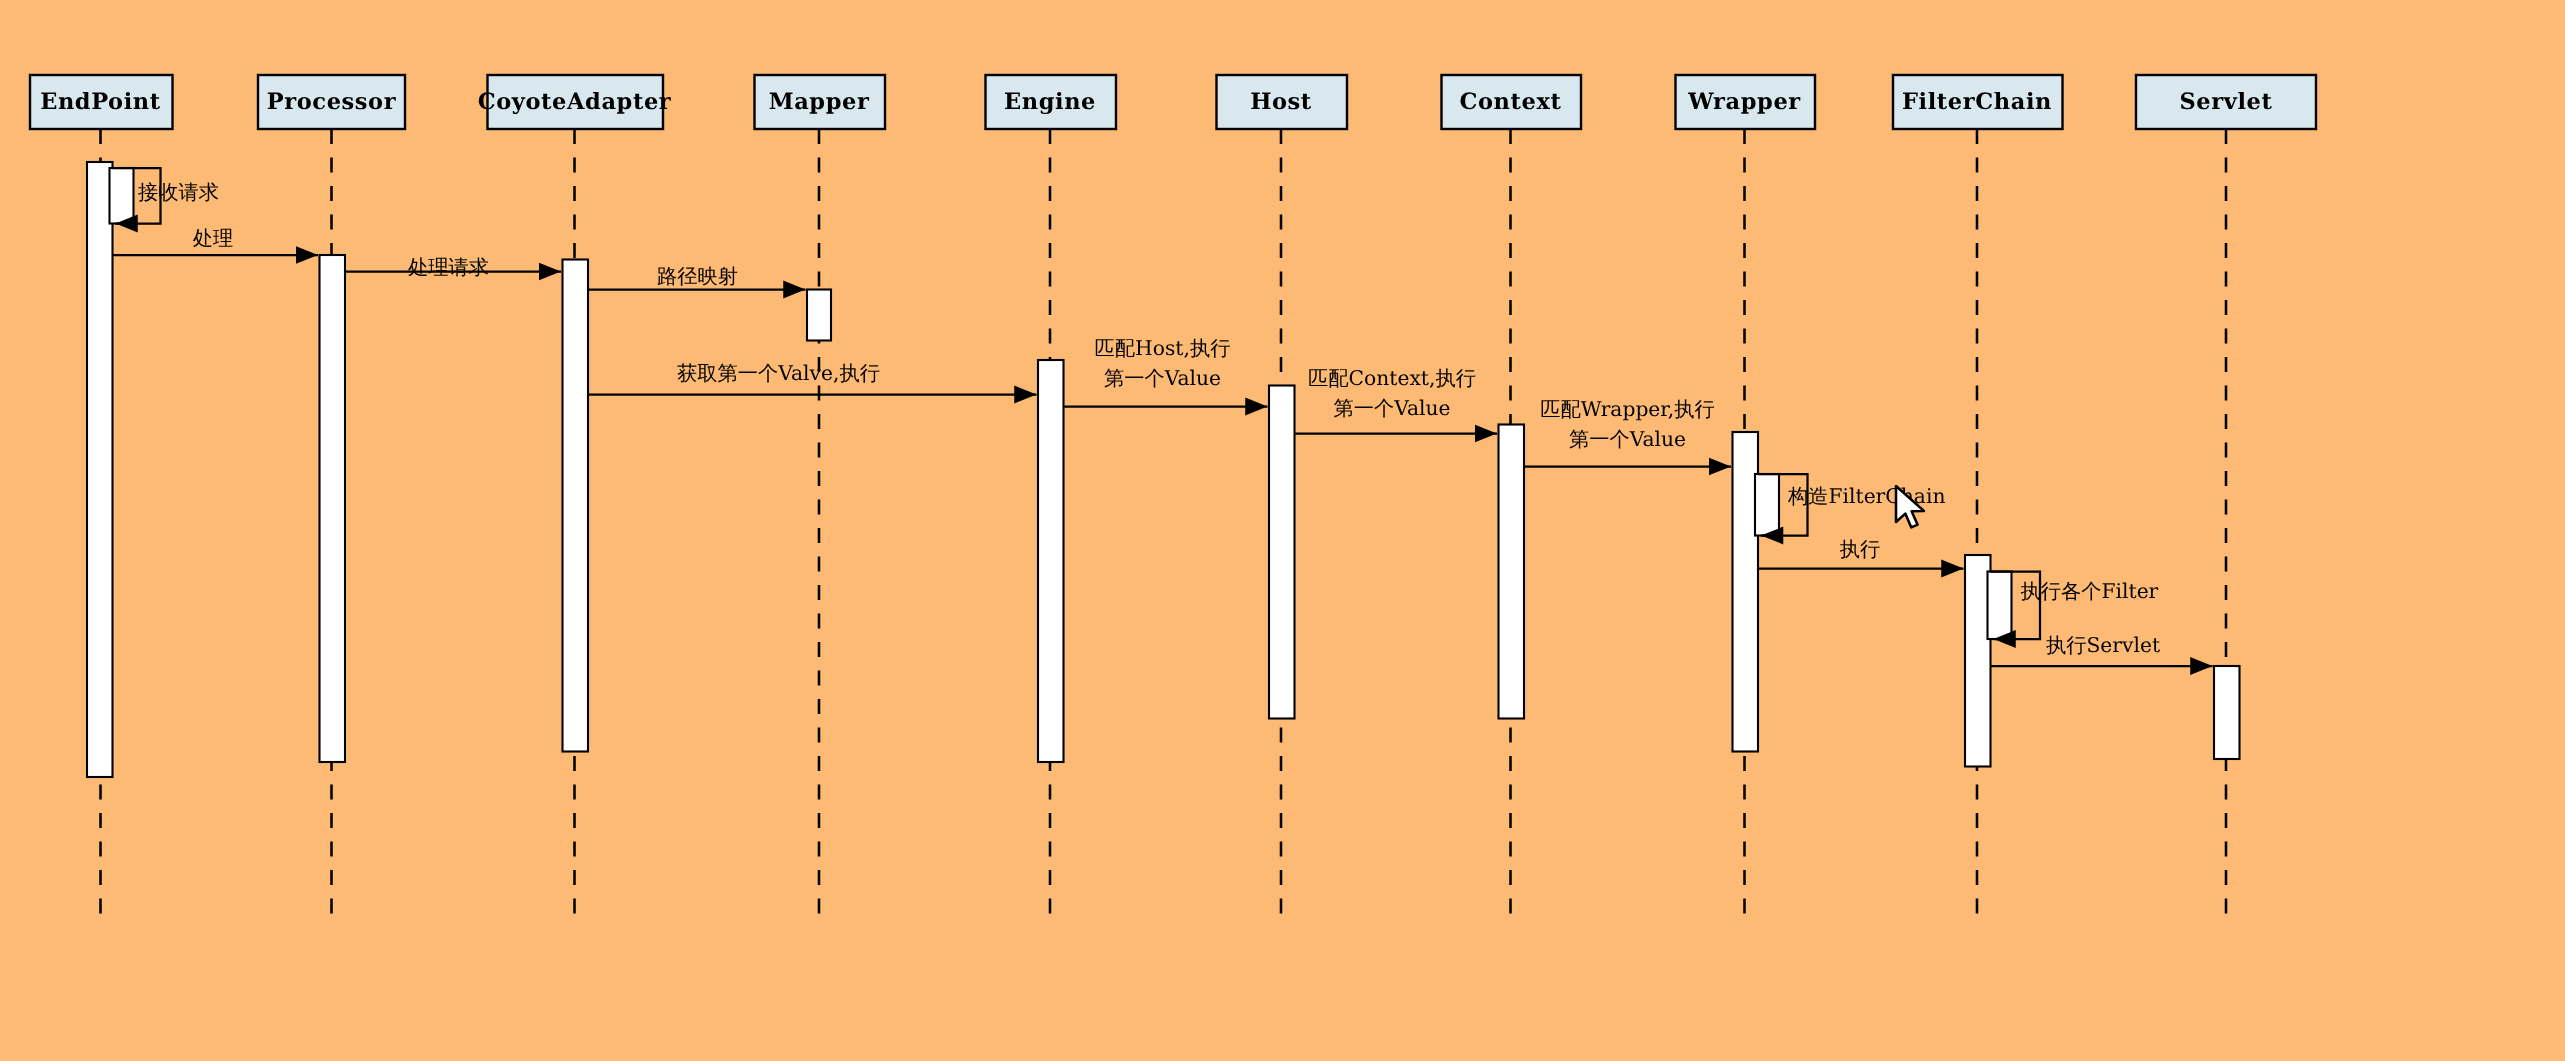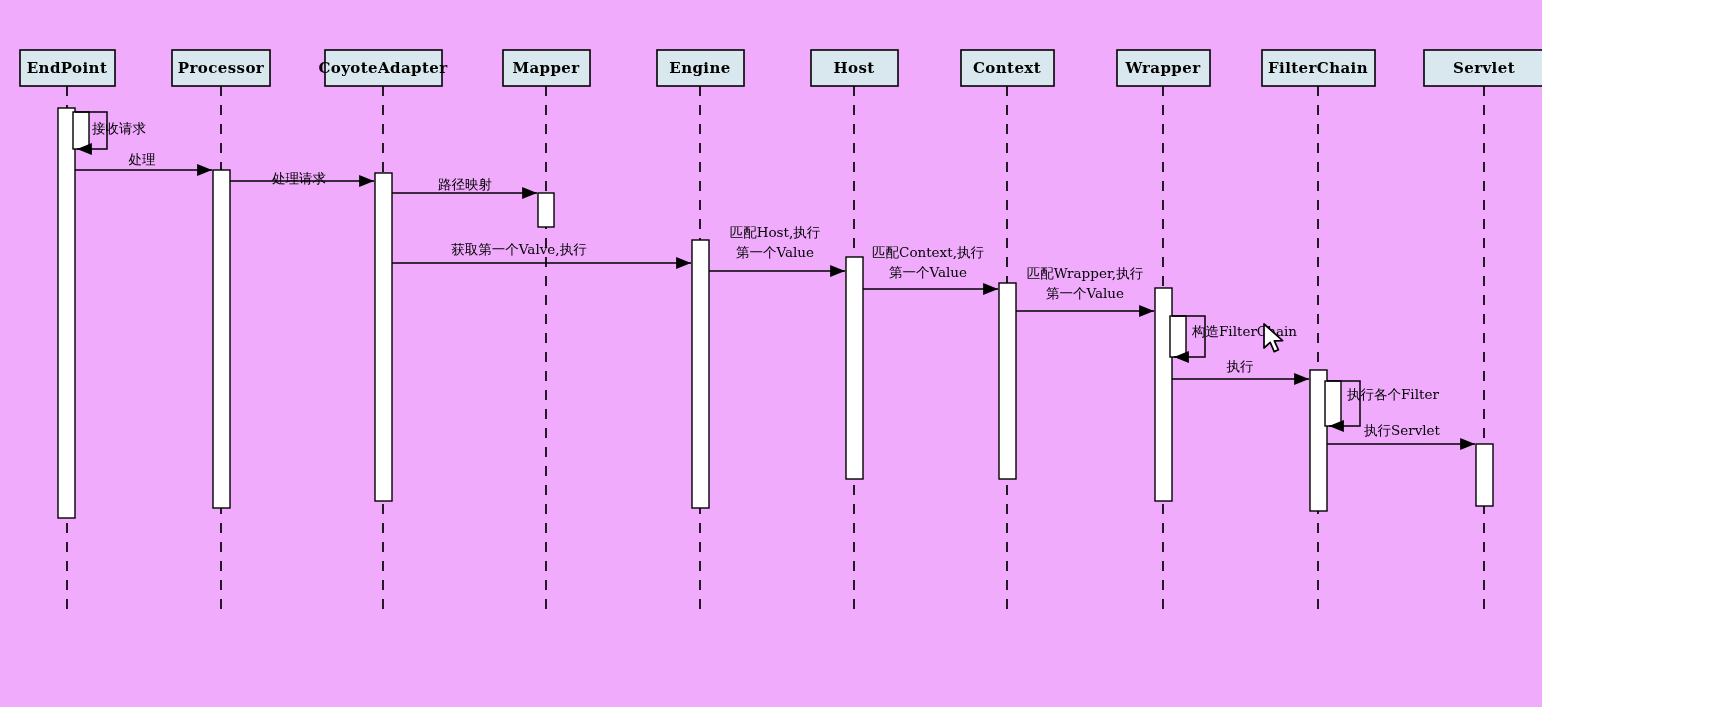--- a/index.html
+++ b/index.html
@@ -6,23 +6,23 @@
   html, body {
     margin: 0;
     padding: 0;
     background: #ffffff;
   }
   body {
     font-family: "DejaVu Serif", "Liberation Serif", serif;
   }
   #stage {
     position: relative;
-    width: 1542px;
+    width: 1710px;
     height: 707px;
-    background: #f0abfc;
+    background: #fdba74;
     overflow: hidden;
   }
   svg.diagram {
     position: absolute;
     left: 0;
     top: 0;
     width: 1710px;
     height: 707px;
     display: block;
   }

